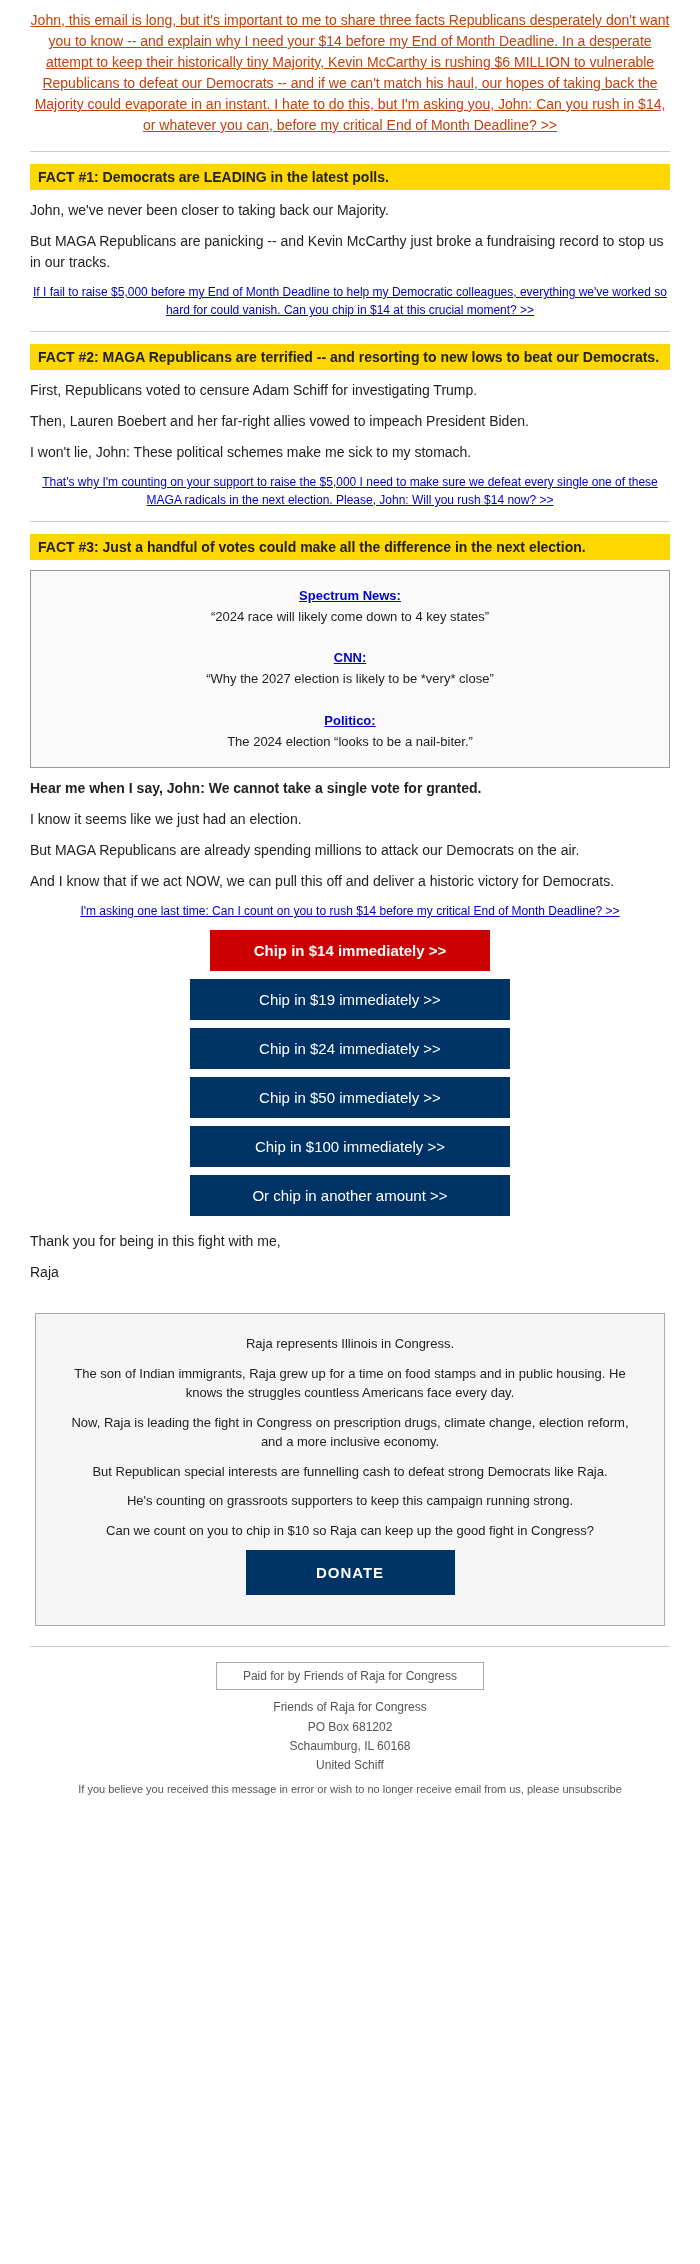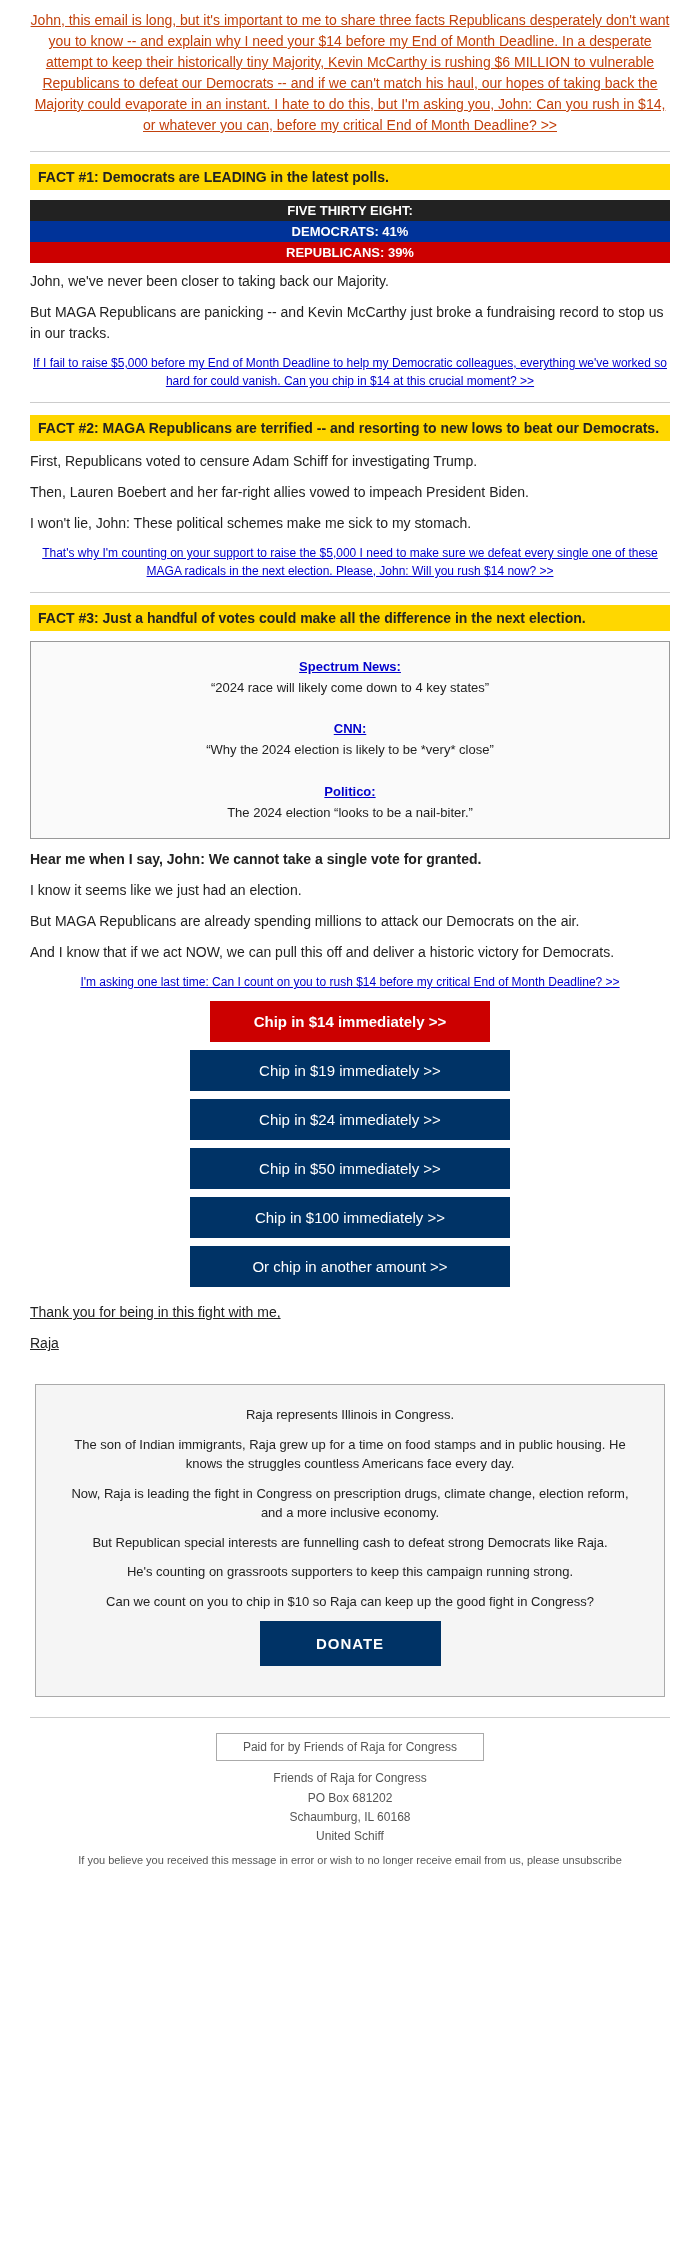--- a/index.html
+++ b/index.html
@@ -113,37 +113,36 @@
       border: none;
       padding: 12px 10px;
       font-size: 15px;
       font-weight: normal;
       cursor: pointer;
       text-align: center;
     }
     .sign-off {
       margin-top: 15px;
       margin-bottom: 30px;
-      text-decoration: underline;
     }
     .footer-box {
       border: 1px solid #aaa;
       background: #f5f5f5;
       margin: 20px 5px;
       padding: 20px 30px;
       text-align: center;
       font-size: 13px;
       line-height: 1.6;
     }
     .footer-box p {
       margin-bottom: 10px;
     }
     .donate-btn {
       display: block;
-      width: 181px;
+      width: 209px;
       margin: 1px auto 10px;
       background: #003366;
       color: #fff;
       border: none;
       padding: 14px 10px;
       font-size: 15px;
       font-weight: bold;
       cursor: pointer;
       text-align: center;
       letter-spacing: 1px;
@@ -176,25 +175,20 @@
 <body>
 
 <div class="email-container">
 
   <a class="intro-link" href="#">John, this email is long, but it's important to me to share three facts Republicans desperately don't want you to know -- and explain why I need your $14 before my End of Month Deadline. In a desperate attempt to keep their historically tiny Majority, Kevin McCarthy is rushing $6 MILLION to vulnerable Republicans to defeat our Democrats -- and if we can't match his haul, our hopes of taking back the Majority could evaporate in an instant. I hate to do this, but I'm asking you, John: Can you rush in $14, or whatever you can, before my critical End of Month Deadline? &gt;&gt;</a>
 
   <hr>
 
   <div class="fact-bar">FACT #1: Democrats are LEADING in the latest polls.</div>
 
-  <div class="poll-container">
-    <div class="poll-title">FIVE THIRTY EIGHT:</div>
-    <div class="poll-dems">DEMOCRATS: 41%</div>
-    <div class="poll-reps">REPUBLICANS: 39%</div>
-  </div>
 
   <p>John, we've never been closer to taking back our Majority.</p>
   <p>But MAGA Republicans are panicking -- and Kevin McCarthy just broke a fundraising record to stop us in our tracks.</p>
 
   <a class="cta-link" href="#">If I fail to raise $5,000 before my End of Month Deadline to help my Democratic colleagues, everything we've worked so hard for could vanish. Can you chip in $14 at this crucial moment? &gt;&gt;</a>
 
   <hr>
 
   <div class="fact-bar">FACT #2: MAGA Republicans are terrified -- and resorting to new lows to beat our Democrats.</div>
 
@@ -210,21 +204,21 @@
 
   <div class="quote-box">
     <div>
       <span class="quote-source">Spectrum News:</span>
     </div>
     <div>“2024 race will likely come down to 4 key states”</div>
     <br>
     <div>
       <span class="quote-source">CNN:</span>
     </div>
-    <div>“Why the 2024 election is likely to be *very* close”</div>
+    <div>“Why the 2027 election is likely to be *very* close”</div>
     <br>
     <div>
       <span class="quote-source">Politico:</span>
     </div>
     <div>The 2024 election “looks to be a nail-biter.”</div>
   </div>
 
   <p><strong>Hear me when I say, John: We cannot take a single vote for granted.</strong></p>
   <p>I know it seems like we just had an election.</p>
   <p>But MAGA Republicans are already spending millions to attack our Democrats on the air.</p>

